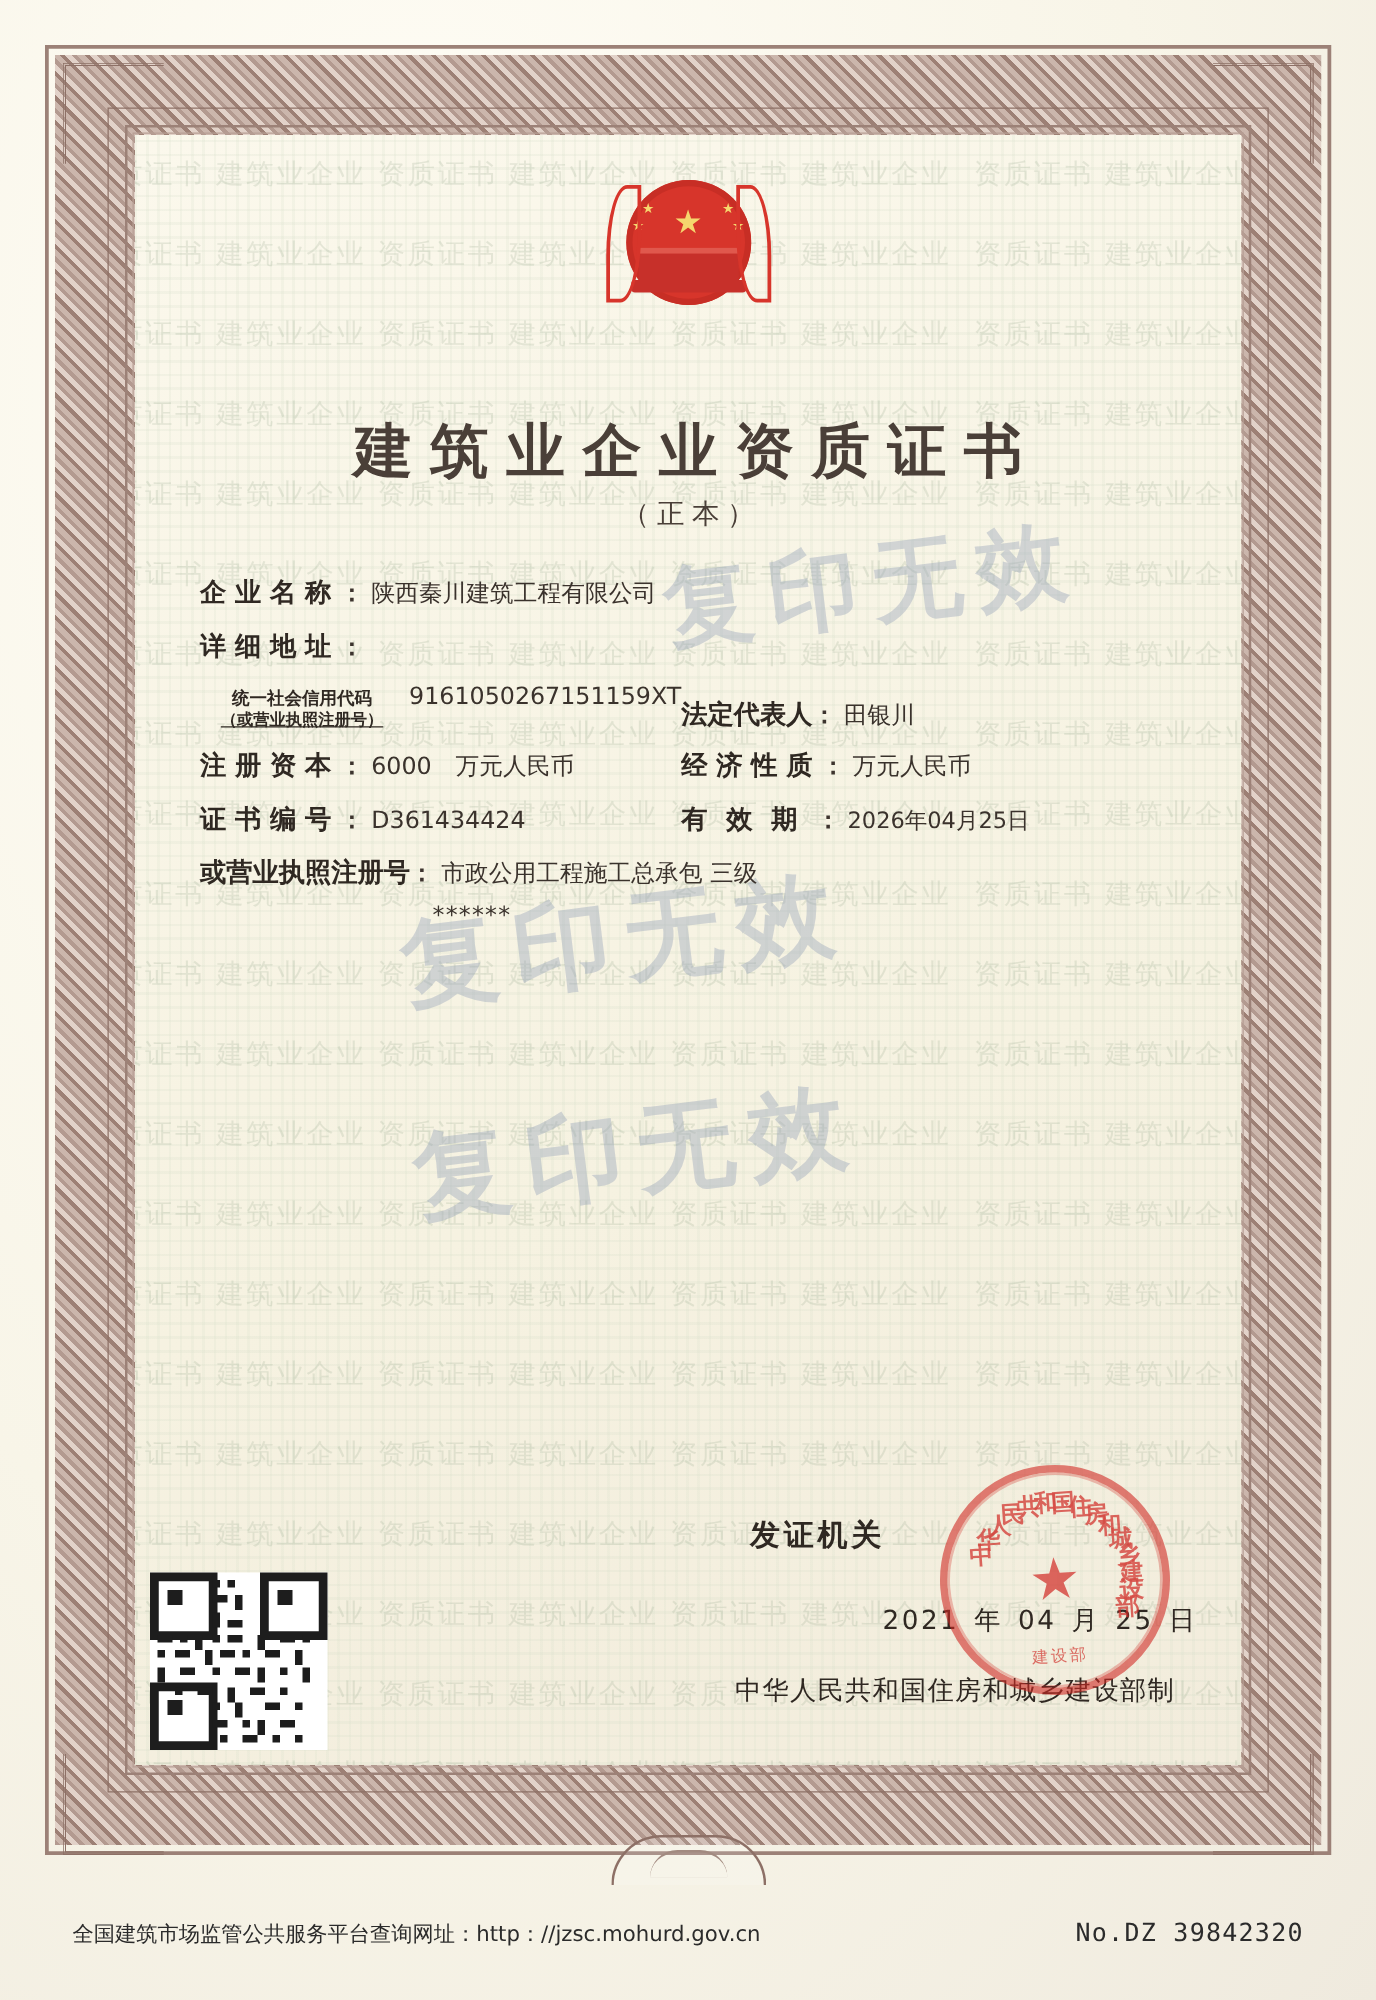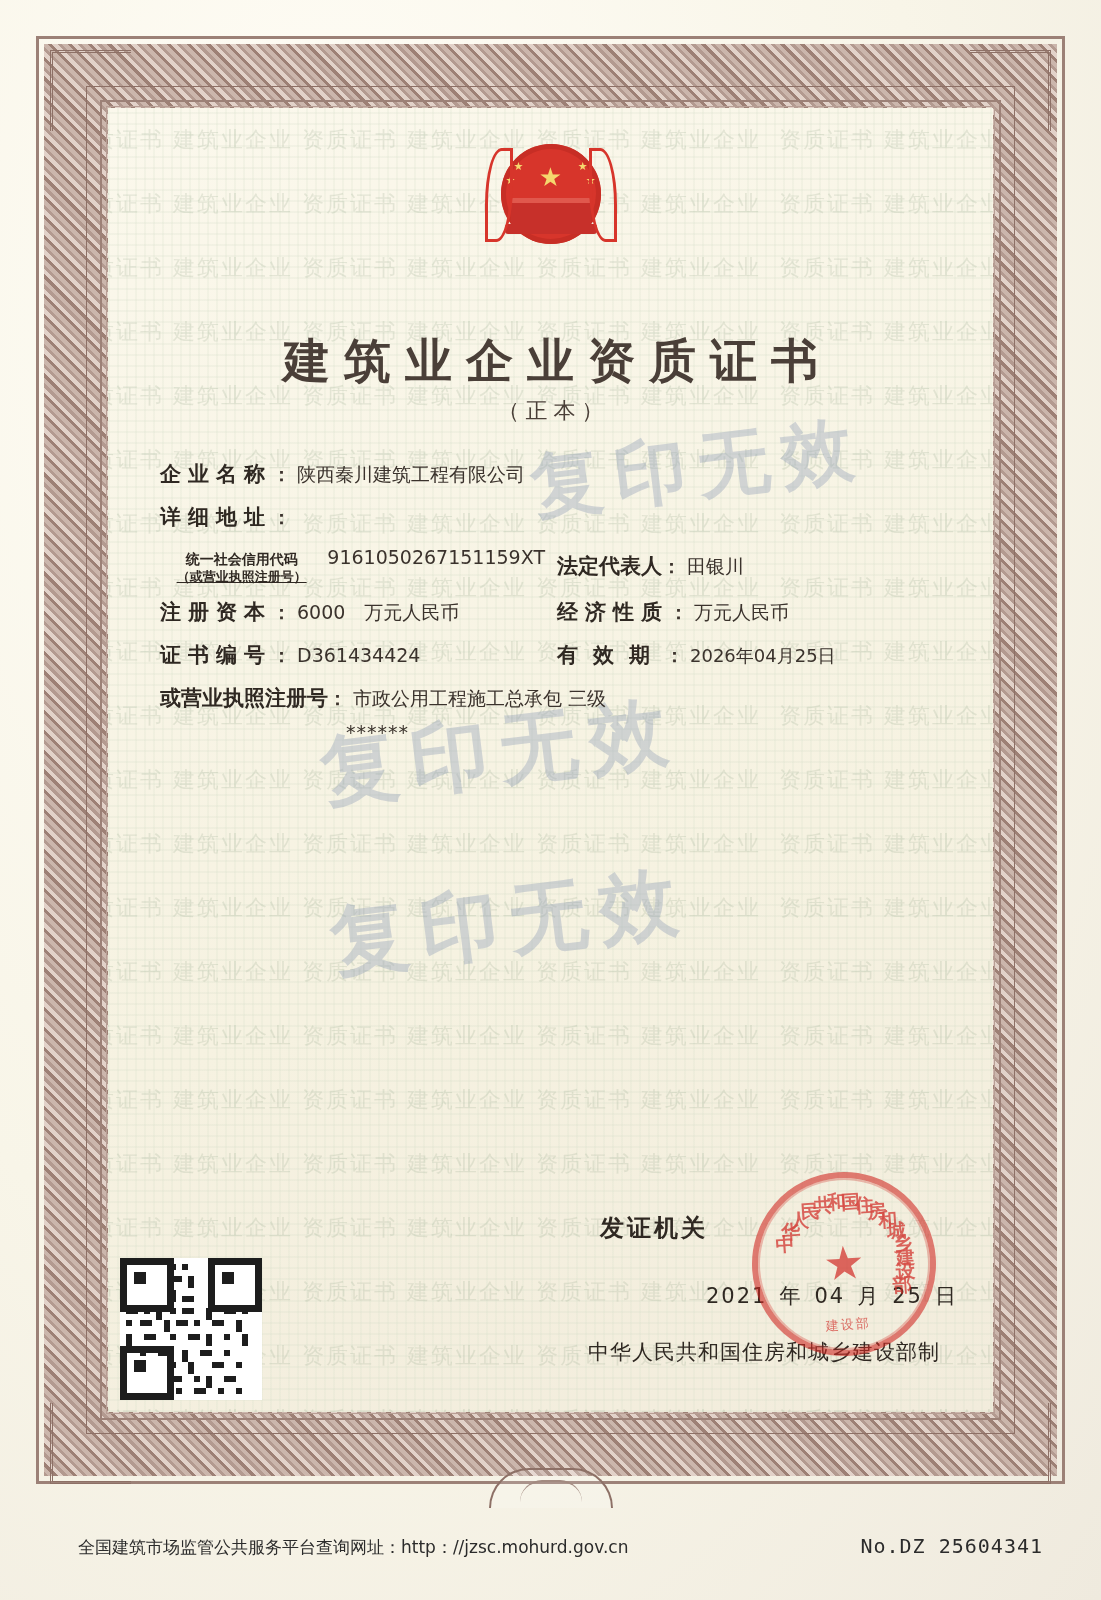--- a/index.html
+++ b/index.html
@@ -238,21 +238,21 @@
   .lbl.wide   { letter-spacing: 15px; }
   .colon { font-weight: bold; font-size: 19px; margin: 0 2px 0 0; }
   .val {
     font-family: "DejaVu Sans", "Liberation Sans", sans-serif;
     font-size: 19px;
     color: #3a322c;
     margin-left: 4px;
     white-space: nowrap;
   }
   .val.small { font-size: 18px; }
-  .two-col { display: flex; align-items: center; width: 100%; gap: 12px; }
+  .two-col { display: flex; align-items: flex-end; width: 100%; }
   .col-a { width: 385px; display: flex; align-items: baseline; }
   .col-b { display: flex; align-items: baseline; }
   .credit-label {
     font-family: "DejaVu Sans", "Liberation Sans", sans-serif;
     font-weight: bold;
     font-size: 14px;
     line-height: 17px;
     color: #2f2822;
     text-align: center;
     width: 176px;
@@ -382,21 +382,20 @@
   .qr .f-bl { left: 0; bottom: 0; }
 
   
   .footer-left {
     position: absolute;
     left: 58px;
     top: 1536px;
     font-family: "DejaVu Sans", "Liberation Sans", sans-serif;
     font-size: 17px;
     color: #2b2b2b;
-    margin-left: 20px;
   }
   .footer-right {
     position: absolute;
     right: 58px;
     top: 1534px;
     font-family: "DejaVu Sans Mono", "Liberation Mono", monospace;
     font-size: 20px;
     letter-spacing: 1px;
     color: #2b2b2b;
   }
@@ -609,15 +608,15 @@
     <div class="cell" style="left:104px;top:118px;width:12px;height:6px;"></div>
     <div class="cell" style="left:56px;top:130px;width:6px;height:6px;"></div>
     <div class="cell" style="left:74px;top:130px;width:12px;height:6px;"></div>
     <div class="cell" style="left:98px;top:130px;width:6px;height:6px;"></div>
     <div class="cell" style="left:116px;top:130px;width:6px;height:6px;"></div>
   </div>
 
   <div class="footer-left">全国建筑市场监管公共服务平台查询网址：http：//jzsc.mohurd.gov.cn</div>
   <div class="footer-right">
     <span>No.DZ</span>
-    <span>25604341</span>
+    <span>39842320</span>
   </div>
 </div>
 
 </body></html>

